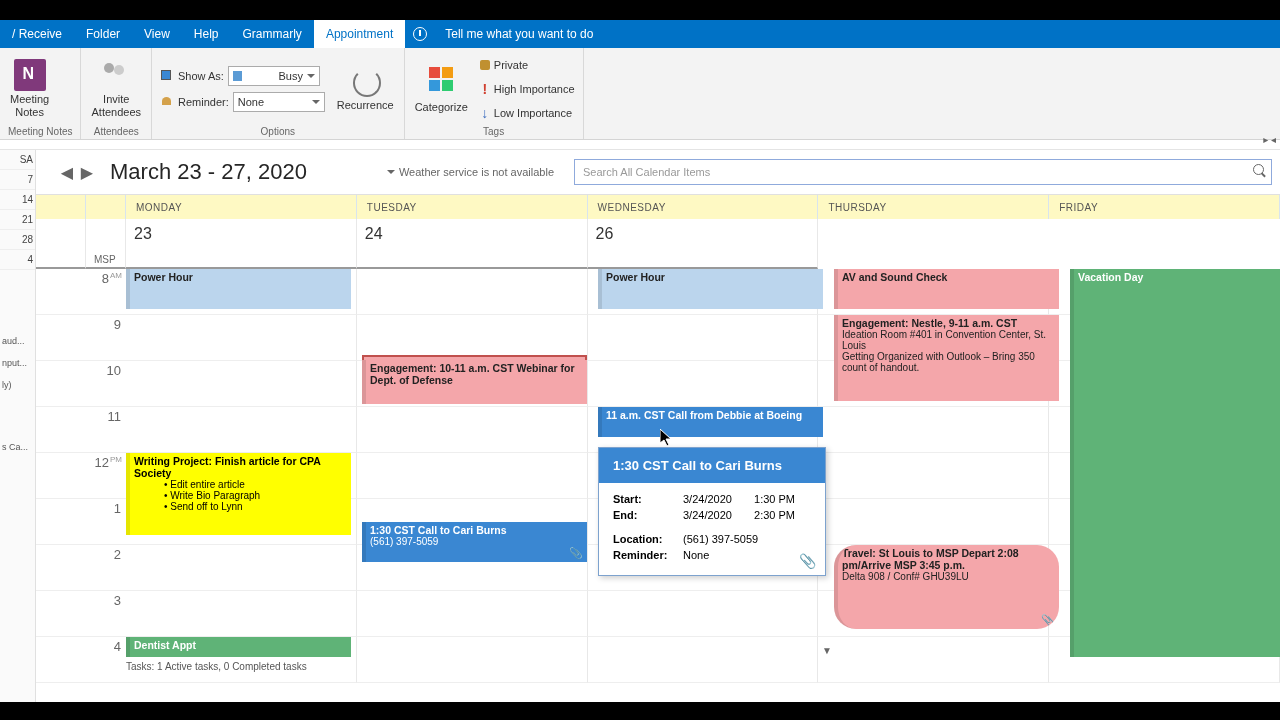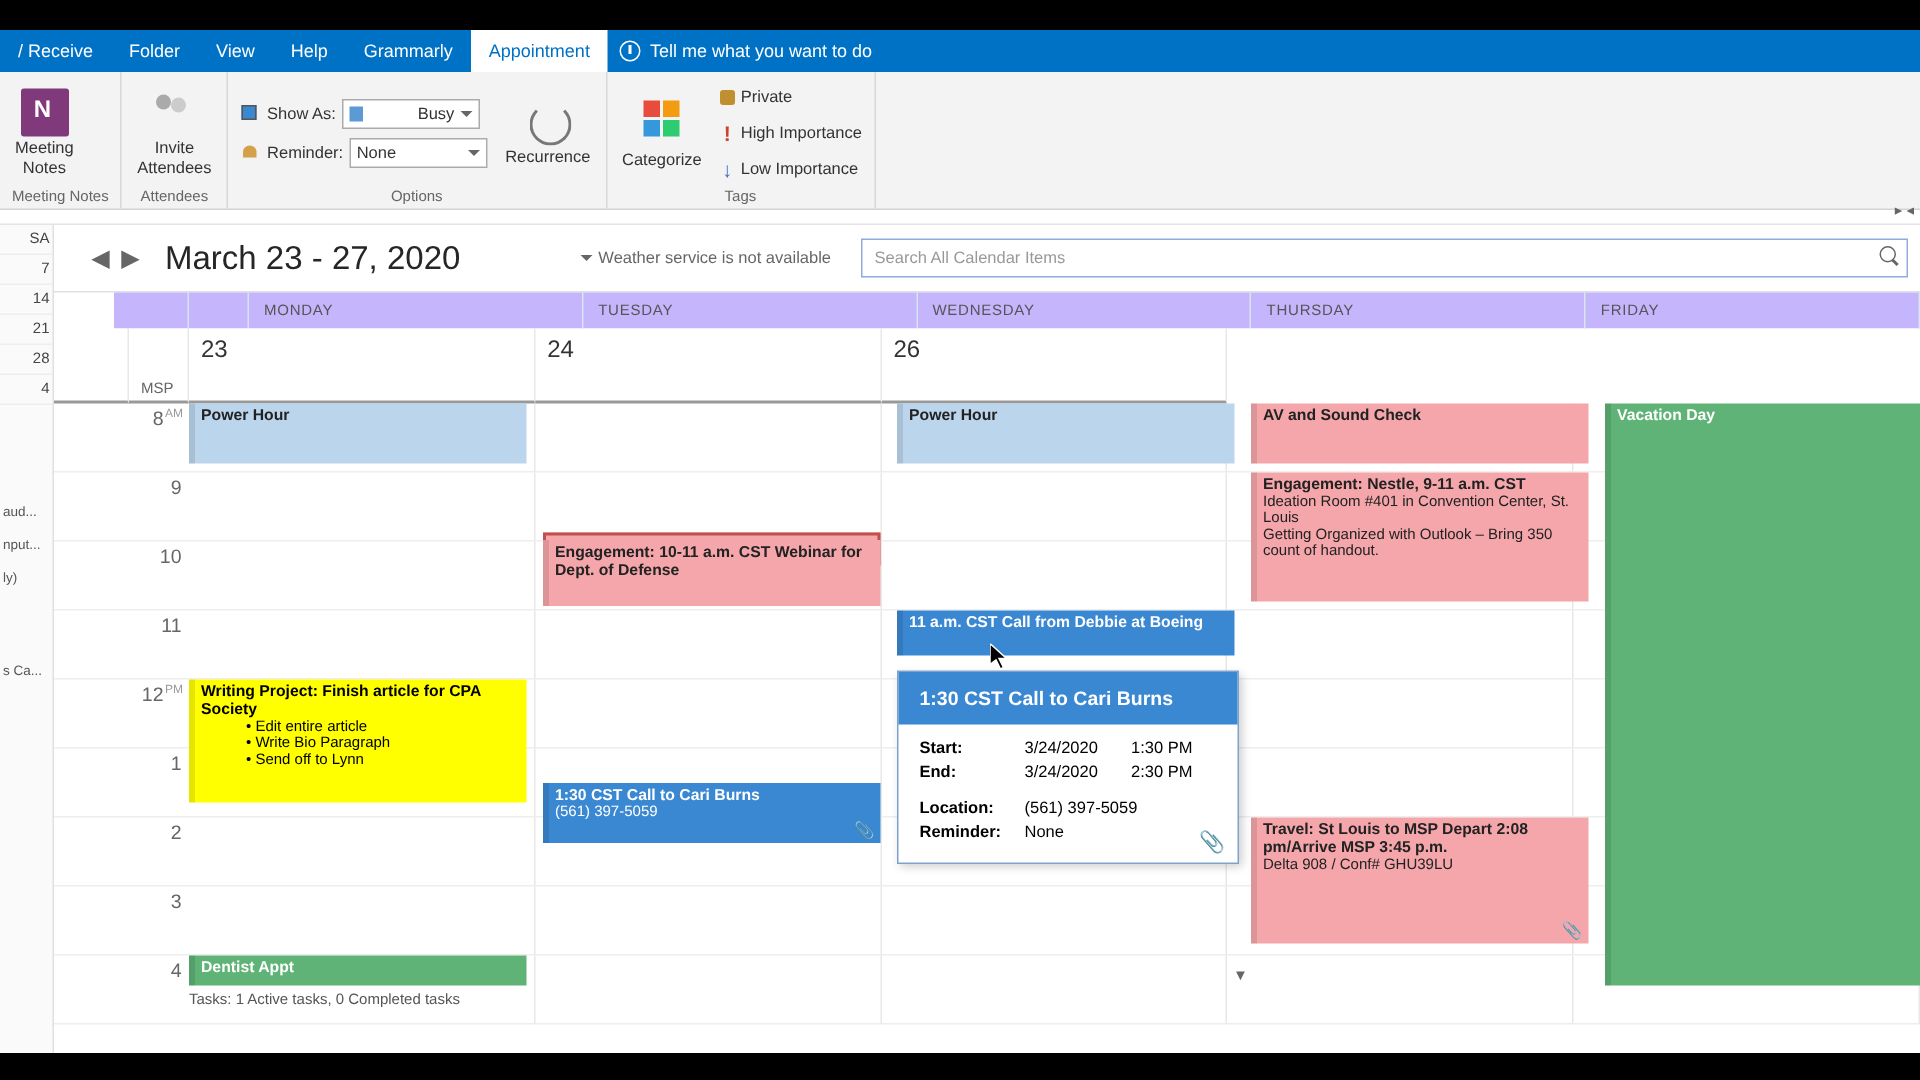--- a/index.html
+++ b/index.html
@@ -9,21 +9,21 @@
 .letterbox { background: #000; position: absolute; left: 0; width: 100%; }
 .letterbox.top { top: 0; height: 20px; }
 .letterbox.bottom { bottom: 0; height: 18px; }
 
 .app { position: absolute; top: 20px; left: 0; right: 0; bottom: 18px; background: #fff; }
 
 
 .ribbon-tabs { height: 28px; background: #0072c6; display: flex; align-items: stretch; font-size: 12px; color: #fff; }
 .ribbon-tabs .tab { padding: 12px 12px; display: flex; align-items: center; cursor: pointer; }
 .ribbon-tabs .tab.active { background: #fff; color: #0072c6; }
-.ribbon-tabs .tell-me { display: flex; align-items: center; gap: 6px; padding-left: 8px; }
+.ribbon-tabs .tell-me { display: flex; align-items: center; gap: 18px; padding-left: 8px; }
 .ribbon-tabs .bulb { width: 14px; height: 14px; border: 1.5px solid #fff; border-radius: 50%; position: relative; }
 .ribbon-tabs .bulb:after { content: ""; position: absolute; top: 2px; left: 5px; width: 2px; height: 6px; background: #fff; }
 
 
 .ribbon { height: 92px; background: #f3f3f3; border-bottom: 1px solid #d4d4d4; display: flex; }
 .ribbon-group { border-right: 1px solid #d8d8d8; display: flex; flex-direction: column; padding: 4px 8px 0; }
 .ribbon-group .gbody { flex: 1; display: flex; align-items: center; gap: 10px; }
 .ribbon-group .glabel { font-size: 10px; color: #666; text-align: center; padding: 1px 0 2px; }
 
 .big-btn { text-align: center; font-size: 11px; color: #333; cursor: pointer; padding: 0 2px; }
@@ -59,21 +59,21 @@
 .cal-title { font-size: 22px; color: #262626; margin-left: 16px; }
 .weather-dd { margin-left: 80px; font-size: 11px; color: #666; display:flex; align-items:center; gap:4px;}
 .weather-dd:before{ content:""; border:4px solid transparent; border-top-color:#666; display:inline-block; position:relative; top:2px;}
 .search { margin-left: 20px; flex: 1; height: 26px; border: 1px solid #8faadc; display: flex; align-items: center; padding: 0 24px 0 8px; font-size: 11px; color: #999; position: relative; }
 .search .mag { position: absolute; right: 4px; top: 4px; width: 14px; height: 14px; }
 .mag:before{ content:""; position:absolute; width:9px; height:9px; border:1.5px solid #666; border-radius:50%; }
 .mag:after{ content:""; position:absolute; width:5px; height:1.5px; background:#666; transform:rotate(45deg); left:8px; top:10px;}
 
 
 .grid { flex: 1; position: relative; border-top: 1px solid #e0e0e0; }
-.dayheaders { display: grid; grid-template-columns: 50px 40px repeat(5, 1fr); height: 24px; background: #c4b5fd; font-size: 10px; color: #555; margin-left: 40px; }
+.dayheaders { display: grid; grid-template-columns: 50px 40px repeat(5, 1fr); height: 24px; background: #fef9c3; font-size: 10px; color: #555; }
 .dayheaders > div { border-right: 1px solid #d8e4ee; display:flex; align-items:center; padding-left:10px; letter-spacing:0.5px;}
 
 .daynums { display: grid; grid-template-columns: 50px 40px repeat(5, 1fr); height: 50px; background: #fff; }
 .daynums > div { border-right: 1px solid #e8e8e8; border-bottom: 2px solid #999; padding: 6px 0 0 8px; font-size: 16px; color: #333; }
 .daynums .tz { font-size: 10px; color: #666; border-bottom:2px solid #999; display:flex; align-items:flex-end; padding-bottom:2px;}
 
 .hours { position: absolute; top: 74px; left: 0; right: 0; display: grid; grid-template-columns: 50px 40px repeat(5, 1fr); }
 .hour-label { height: 46px; border-bottom: 1px solid #eee; font-size: 13px; color: #666; text-align: right; padding: 2px 4px 0 0; position:relative;}
 .hour-label .ampm{ font-size:8px; color:#999; vertical-align:super; margin-left:1px;}
 .hour-cell { height: 46px; border-right: 1px solid #e8e8e8; border-bottom: 1px solid #eee; position: relative; }
@@ -364,21 +364,21 @@
 
         <div class="event ev-blue" style="left:562px; top:74px; width:225px; height:40px;"><span class="t">Power Hour</span></div>
         <div class="event ev-blue2" style="left:562px; top:212px; width:225px; height:30px;"><span class="t">11 a.m. CST Call from Debbie at Boeing</span></div>
 
         <div class="event ev-pink" style="left:798px; top:74px; width:225px; height:40px;"><span class="t">AV and Sound Check</span></div>
         <div class="event ev-pink" style="left:798px; top:120px; width:225px; height:86px;">
           <div class="t">Engagement: Nestle, 9-11 a.m. CST</div>
           <div>Ideation Room #401 in Convention Center, St. Louis</div>
           <div>Getting Organized with Outlook – Bring 350 count of handout.</div>
         </div>
-        <div class="event ev-pink" style="left:798px; top:350px; width:225px; height:84px;">
+        <div class="event ev-pink" style="left:798px; top:350px; width:225px; height:84px;border-radius:22px;">
           <div class="t">Travel: St Louis  to MSP  Depart 2:08 pm/Arrive MSP 3:45 p.m.</div>
           <div>Delta 908 / Conf# GHU39LU</div>
           <span class="attach-ico">📎</span>
         </div>
 
         <div class="event ev-green" style="left:1034px; top:74px; width:246px; height:388px;"><span class="t">Vacation Day</span></div>
 
         <div style="position:absolute; left:786px; top:450px; font-size:10px; color:#666;">▼</div>
 
         <div class="popup" style="left:562px; top:252px; width:228px;">

